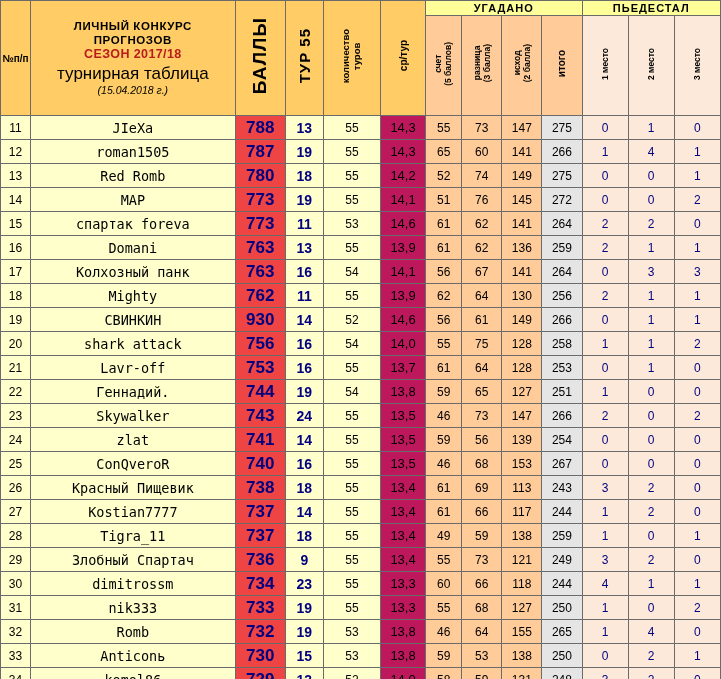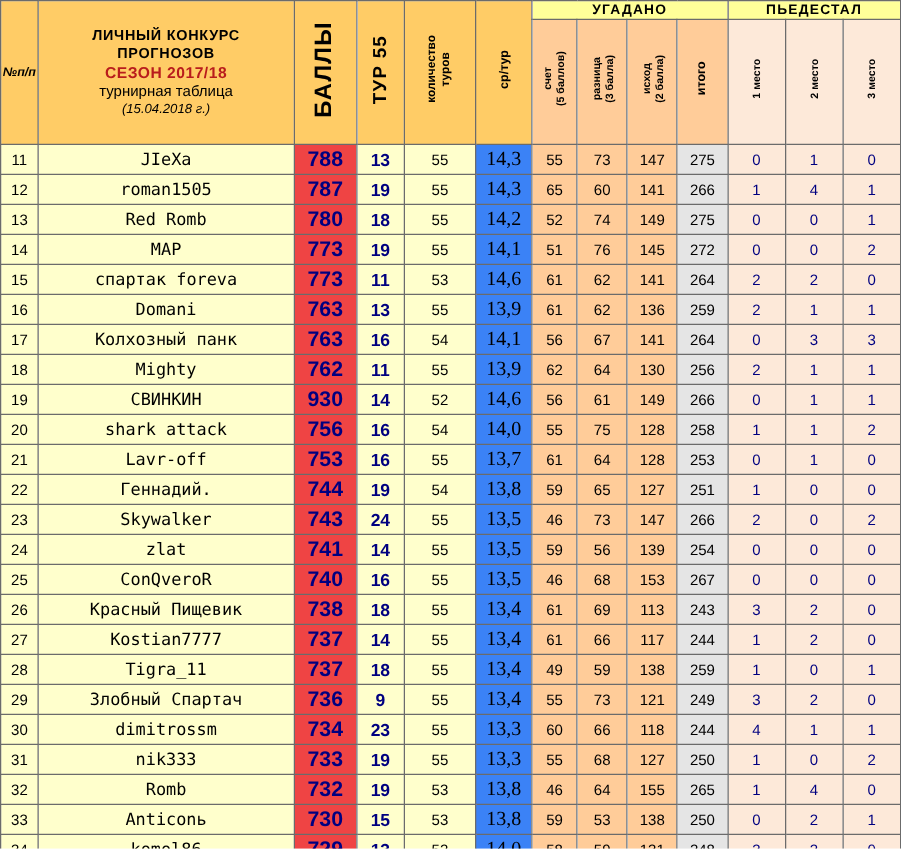--- a/index.html
+++ b/index.html
@@ -58,27 +58,26 @@
     font-size: 11.5px;
     font-weight: bold;
     letter-spacing: 0.6px;
   }
   .title-l3 {
     font-size: 12.5px;
     font-weight: bold;
     color: #b91c1c;
     letter-spacing: 0.4px;
   }
-  .title-l4 { font-size: 12px; text-align: center; }
+  .title-l4 { font-size: 17px; text-align: center; }
   .title-l5 { font-size: 10.5px; font-style: italic; }
   .np-cell {
     background: #ffcc66;
     font-size: 10px;
     font-weight: bold;
-    font-style: italic;
   }
   .vert {
     writing-mode: vertical-rl;
     transform: rotate(180deg);
     white-space: nowrap;
     display: inline-block;
   }
   .v-big {
     font-size: 19px;
     font-weight: bold;
@@ -135,23 +134,22 @@
     background: #ffffcc;
     font-size: 14px;
     font-weight: bold;
     color: #000080;
   }
   .c-rounds {
     background: #ffffcc;
     font-size: 12px;
   }
   .c-avg {
-    background: #3b82f6;
-    font-size: 16px;
-    font-family: Liberation Serif, serif;
+    background: #be185d;
+    font-size: 13px;
   }
   .c-guess {
     background: #ffcc99;
     font-size: 12px;
   }
   .c-itogo {
     background: #e5e5e5;
     font-size: 12px;
   }
   .c-place {

